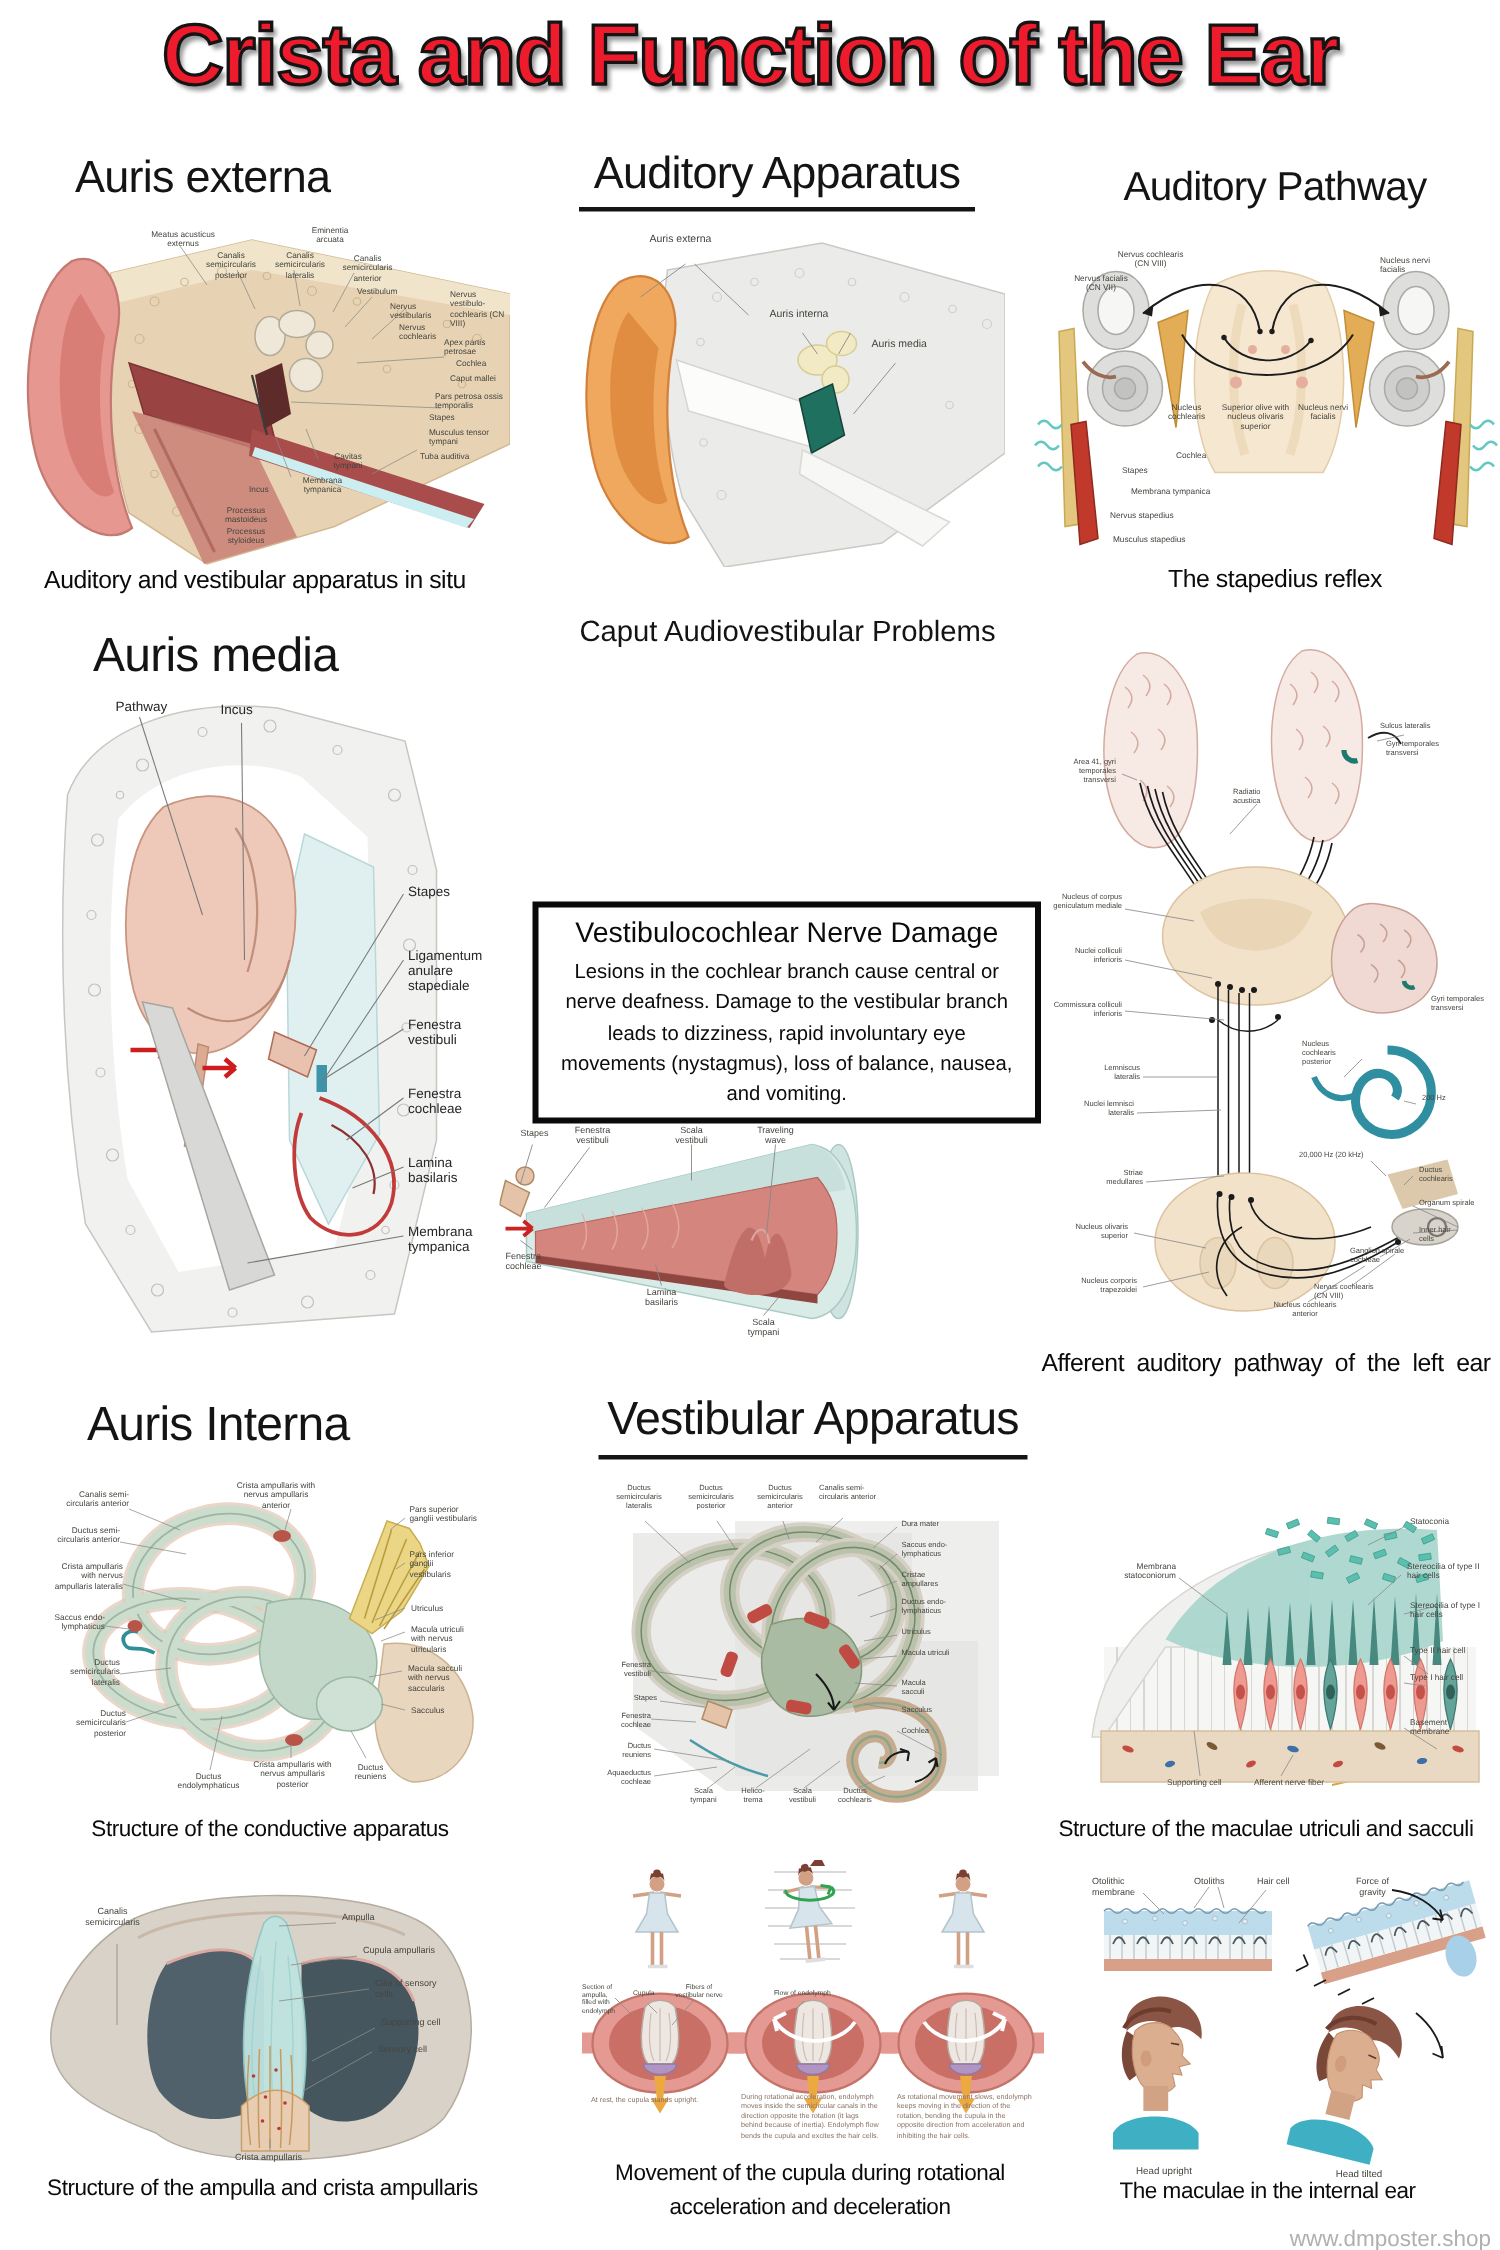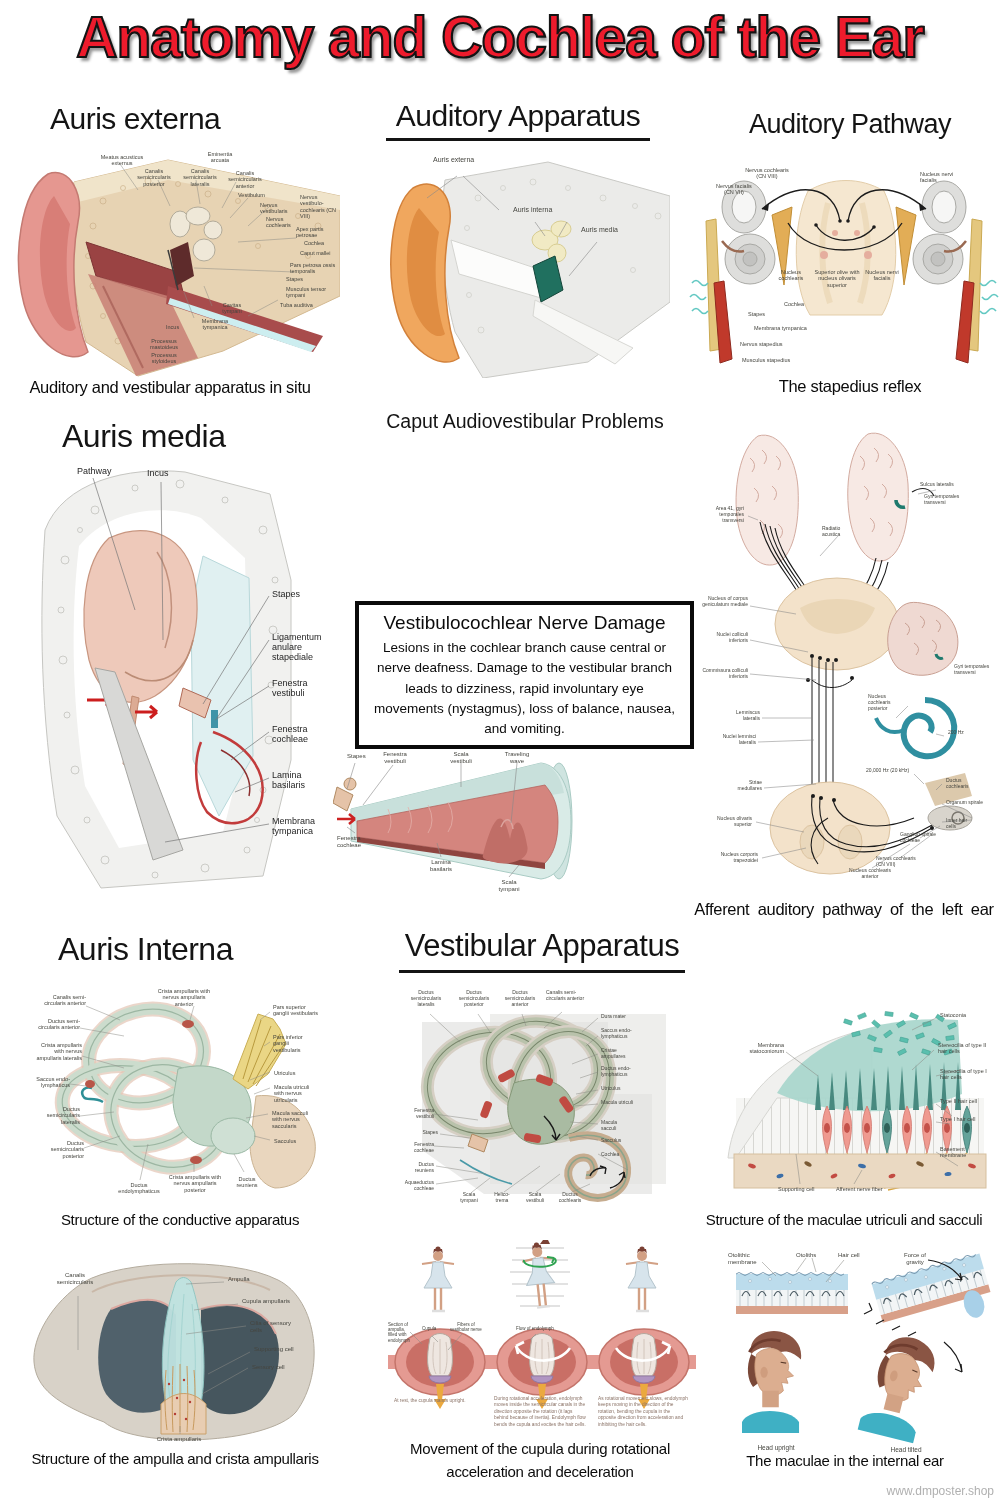--- a/index.html
+++ b/index.html
@@ -14,29 +14,29 @@
   .panel svg{display:block;position:relative}
   .lb{position:absolute;font-size:5.5px;line-height:1.15;color:#45453f;font-style:normal;z-index:3}
   .lbm{position:absolute;font-size:9px;line-height:1.12;color:#262626;z-index:3}
   .r{text-align:right}.c{text-align:center}
   .box{position:absolute;border:4px solid #0a0a0a;background:#fff;text-align:center;padding:5px 10px;z-index:2}
   .box .bt{font-size:22px;margin:2px 0 4px;color:#0b0b0b}
   .box .bb{font-size:14.5px;line-height:1.48;color:#0b0b0b;margin:0}
   .box2 .bt{font-size:19px}
   .box2 .bb{font-size:13.5px;line-height:1.5}
   .note{position:absolute;font-size:4.8px;line-height:1.35;color:#8a7266;z-index:3}
-  .wm{position:absolute;right:6px;top:1484px;font-size:12px;color:#b0b0b0}
+  .wm{position:absolute;right:6px;top:1484px;font-size:15px;color:#b0b0b0}
   .cols{position:absolute;left:14px;top:100px;width:248px;height:58px;background:repeating-linear-gradient(90deg,#f6f6f4 0 8px,#d7d7d3 8px 9px);z-index:0}
 </style>
 </head>
 <body>
 
 <div class="poster">
 
-  <div class="title">Anatomy and Cochlea of the Ear</div>
+  <div class="title">Crista and Function of the Ear</div>
 
   <div class="hd" style="left:50px;top:102px;font-size:30px">Auris externa</div>
   <div class="hd center" style="left:368px;top:99px;width:300px;font-size:30px"><span class="uline">Auditory Apparatus</span></div>
   <div class="hd center" style="left:702px;top:109px;width:296px;font-size:27px">Auditory Pathway</div>
   <div class="hd" style="left:62px;top:418px;font-size:32px">Auris media</div>
   <div class="hd center" style="left:355px;top:410px;width:340px;font-size:19.5px;letter-spacing:0">Caput Audiovestibular Problems</div>
   <div class="hd" style="left:58px;top:931px;font-size:32px">Auris Interna</div>
   <div class="hd center" style="left:392px;top:928px;width:300px;font-size:31px"><span class="uline" style="padding:0 6px 6px">Vestibular Apparatus</span></div>
 
   <div class="panel" style="left:8px;top:146px;width:332px;height:232px">

